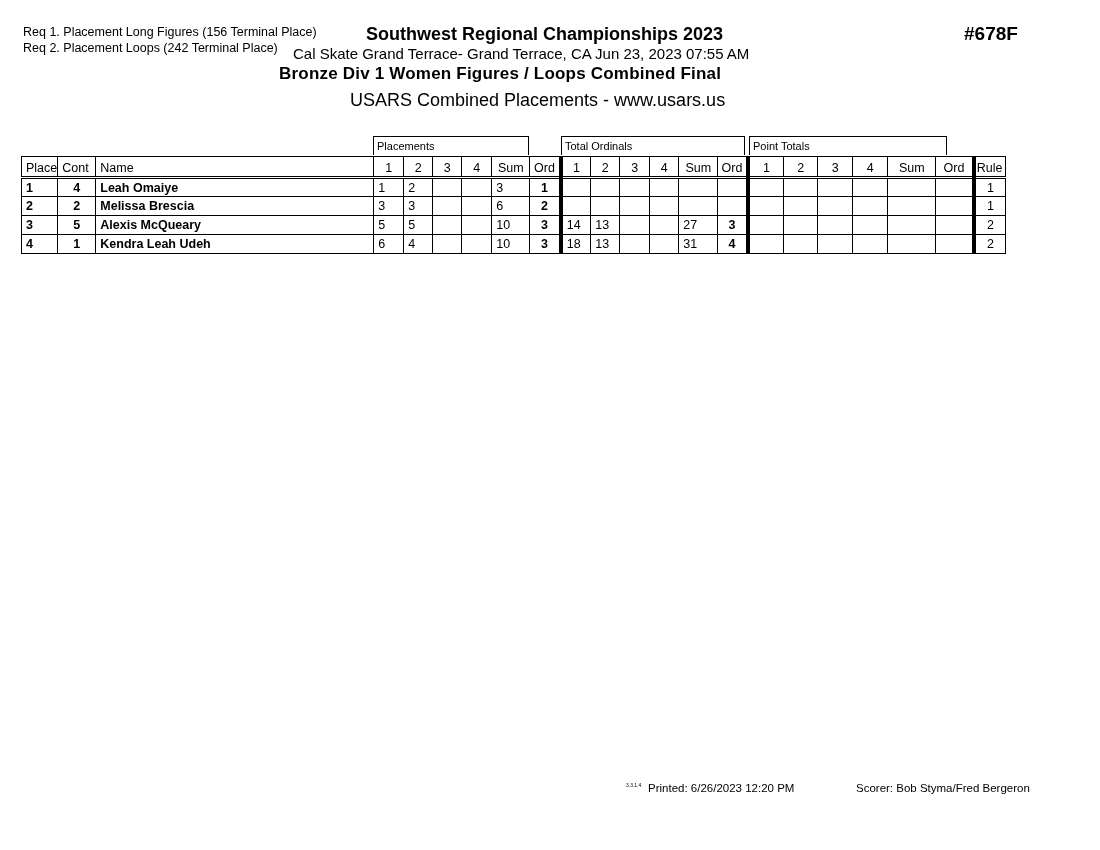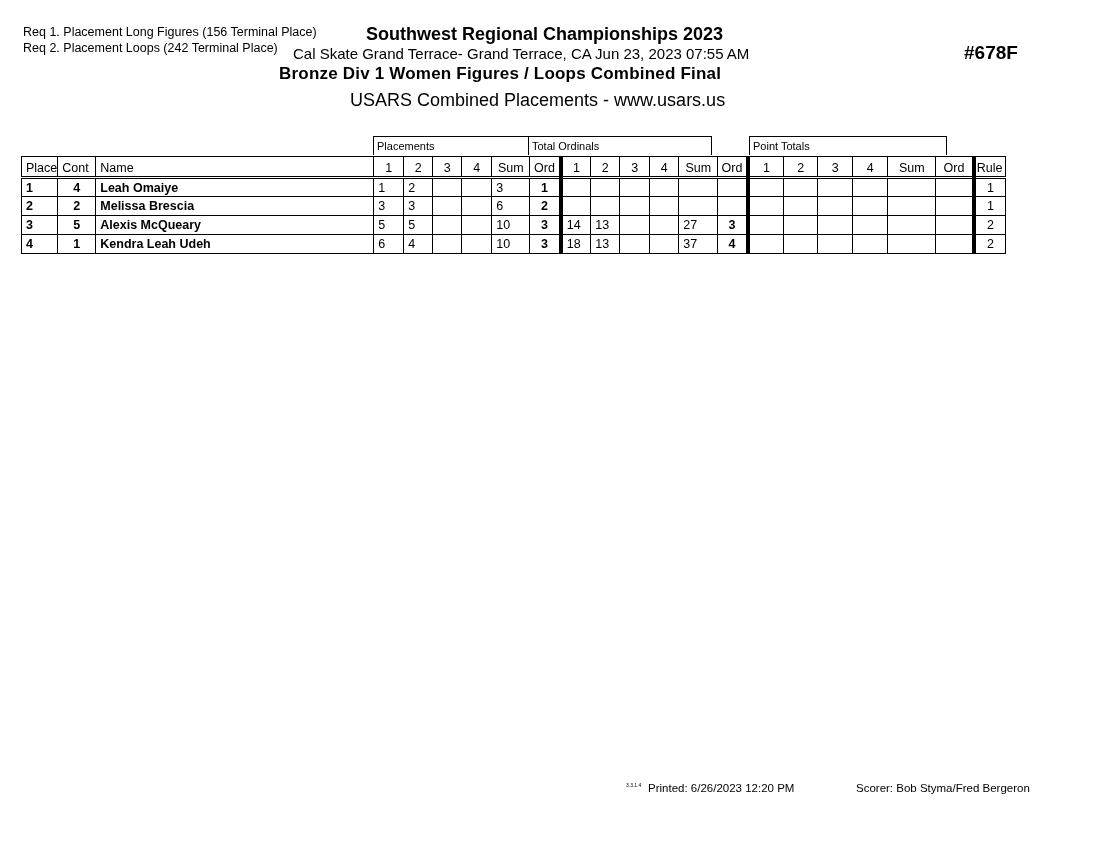--- a/index.html
+++ b/index.html
@@ -4,21 +4,21 @@
 <style>
   html, body { margin:0; padding:0; background:#ffffff; }
   body { width:1100px; height:850px; position:relative; overflow:hidden;
          font-family:"Liberation Sans", "DejaVu Sans", sans-serif; color:#000; }
   .abs { position:absolute; white-space:nowrap; }
   .req { font-size:12.5px; left:23px;text-align:center; }
   .title1 { font-weight:bold; font-size:18px; left:366px; top:24px; }
   .loc { font-size:15px; left:293px; top:45px; }
   .title2 { font-weight:bold; font-size:17px; left:279px; top:64px; letter-spacing:0.2px; }
   .title3 { font-size:18px; left:350px; top:90px; }
-  .code { font-weight:bold; font-size:19px; left:964px; top:23px;margin-top:19px; }
+  .code { font-weight:bold; font-size:19px; left:964px; top:23px; }
 
   .grp { position:absolute; top:136px; height:19px; border:1px solid #000; border-bottom:none;
          font-size:11px; box-sizing:border-box; padding:3px 0 0 3px; }
   .grid { position:absolute; left:21px; top:156px; border-collapse:collapse; table-layout:fixed; font-size:12.5px; }
   .grid td { border:1px solid #000; height:19px; padding:0 0 0 4px; box-sizing:border-box; overflow:hidden; white-space:nowrap; }
   .grid tr.hdr td { height:21px; border-bottom:3px double #000; padding-top:2px; }
   .grid td.c { text-align:center; padding:0; }
   .grid td.b { font-weight:bold; }
   .grid td.thickL { border-left:4px solid #000; }
   .footer { font-size:11.5px; top:782px; }
@@ -29,21 +29,21 @@
 
 <div class="abs req" style="top:25px;">Req  1.  Placement Long Figures (156 Terminal Place)</div>
 <div class="abs req" style="top:41px;">Req  2.  Placement Loops (242 Terminal Place)</div>
 <div class="abs title1">Southwest Regional Championships 2023</div>
 <div class="abs loc">Cal Skate Grand Terrace- Grand Terrace, CA  Jun 23, 2023  07:55 AM</div>
 <div class="abs title2">Bronze Div 1 Women Figures / Loops Combined Final</div>
 <div class="abs title3">USARS Combined Placements - www.usars.us</div>
 <div class="abs code">#678F</div>
 
 <div class="grp" style="left:373px;width:156px;">Placements</div>
-<div class="grp" style="left:528px;width:184px;">Total Ordinals</div>
+<div class="grp" style="left:561px;width:184px;">Total Ordinals</div>
 <div class="grp" style="left:749px;width:198px;">Point Totals</div>
 
 <table class="grid">
   <colgroup>
     <col style="width:36px">
       <col style="width:38px">
       <col style="width:278px">
     <col style="width:30px">
       <col style="width:29px">
       <col style="width:29px">
@@ -168,21 +168,21 @@
         <td>6</td>
         <td>4</td>
         <td class="c"></td>
         <td class="c"></td>
         <td>10</td>
         <td class="c b">3</td>
         <td class="thickL">18</td>
         <td>13</td>
         <td class="c"></td>
         <td class="c"></td>
-        <td>37</td>
+        <td>31</td>
         <td class="c b">4</td>
         <td class="thickL"></td>
         <td></td>
         <td class="c"></td>
         <td class="c"></td>
         <td></td>
         <td class="c b"></td>
         <td class="c thickL">2</td>
       </tr>
     </tbody>

